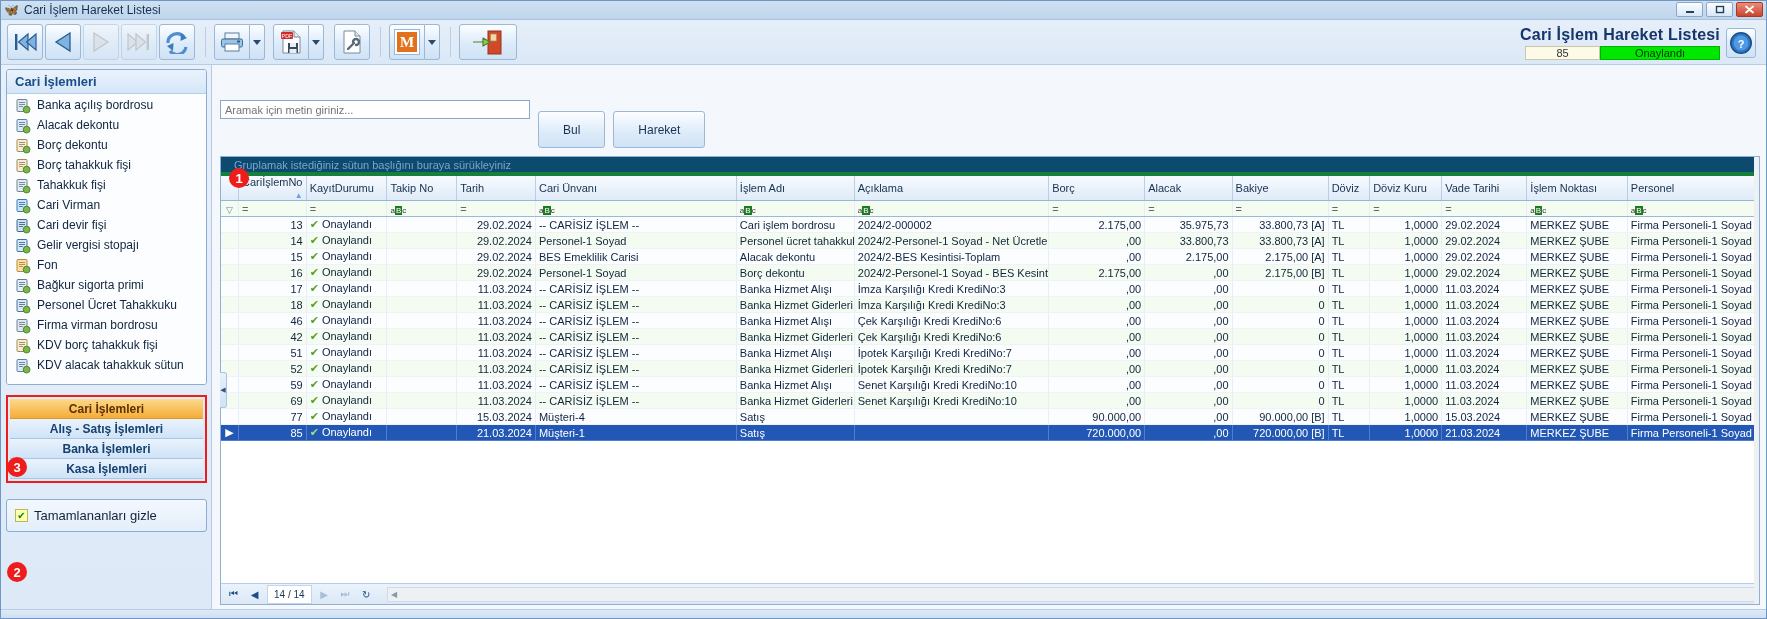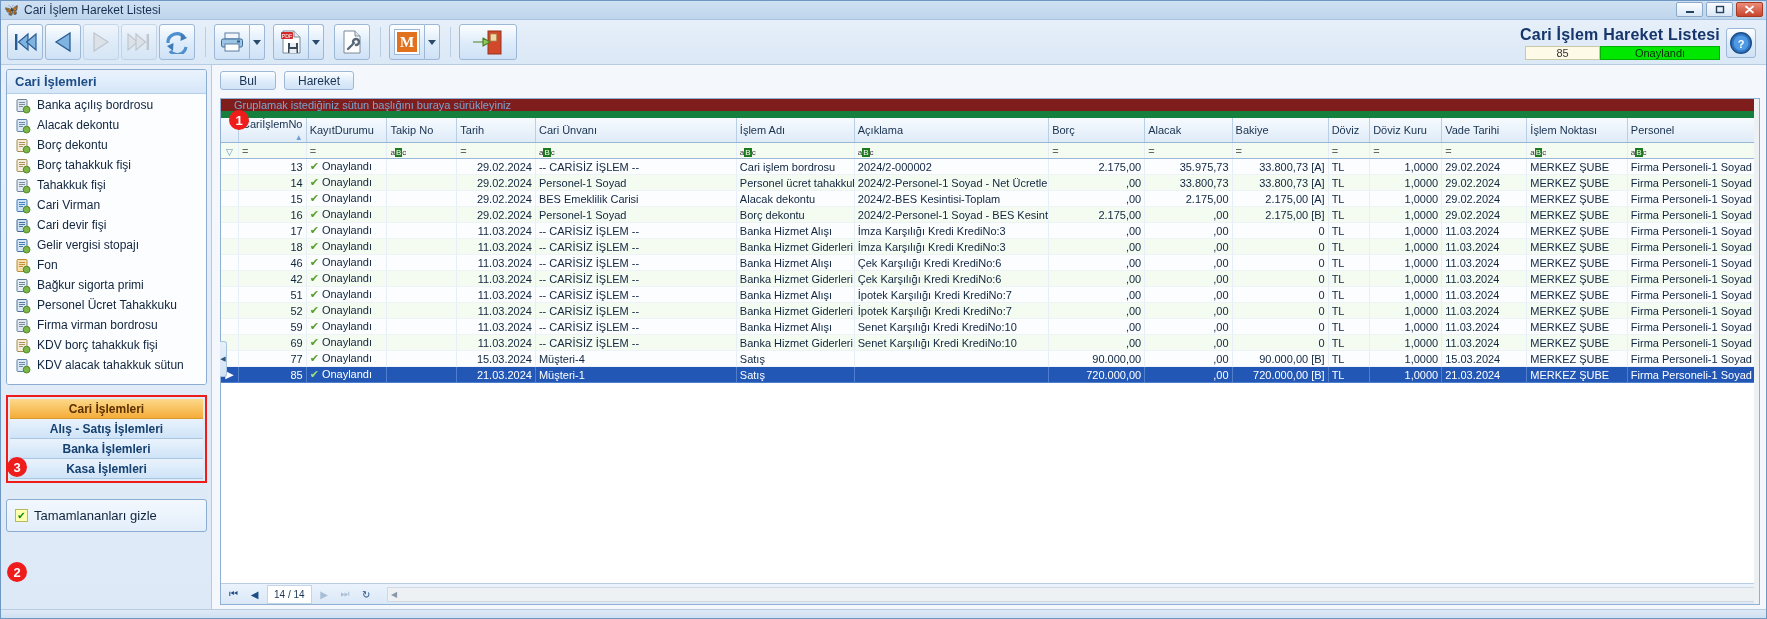--- a/index.html
+++ b/index.html
@@ -182,36 +182,36 @@
     padding:6px 6px 4px 8px;
     position:relative;
   }
   .searchbar { display:flex; align-items:center; gap:8px; margin-bottom:8px; }
   .search-input {
     width:310px; height:19px; border:1px solid #8aa9c9; background:#fff;
     font-size:11px; color:#a0a0a0; padding:0 4px; line-height:17px;
     font-family:"Liberation Sans", sans-serif;
   }
   .sbtn {
-    height:19px; min-width:56px; padding:0 13px;
+    height:37px; min-width:56px; padding:0 24px;
     border:1px solid #9cb8d6; border-radius:3px;
     background:linear-gradient(#fcfeff,#deecfa 55%,#d0e3f6);
     font-size:12px; color:#173352;
-    display:flex; align-items:center; justify-content:center;
+    display:flex; align-items:center; justify-content:center;margin-top:40px;
   }
 
   .gridwrap {
     flex:1; min-height:0;
     border:1px solid #8fb0d2;
     background:#fff;
     display:flex; flex-direction:column;
     position:relative;
   }
   .groupbar {
-    height:19px; background:#7f1d1d; border-bottom:7px solid #15803d;
+    height:19px; background:#0c4a6e; border-bottom:4px solid #15803d;
     display:flex; align-items:center; padding-left:13px;
     font-size:11px; color:#7ba4cf;
   }
   .gridscroll { flex:1; min-height:0; overflow:hidden; background:#fff; }
 
   table.grid { border-collapse:collapse; width:100%; table-layout:fixed; }
   table.grid th {
     height:17px;
     background:linear-gradient(#f6fafe,#dfebf8);
     border-right:1px solid #b9cfe6;
@@ -586,20 +586,21 @@
         <div class="chk-label">Tamamlananları gizle</div>
       </div>
 
       <div class="marker" style="left:6px; top:392px;">3</div>
       <div class="marker" style="left:6px; top:497px;">2</div>
     </div>
 
     <div class="main">
 
       <div class="searchbar">
+        <input class="search-input" type="text" placeholder="Aramak için metin giriniz..." style="">
         <div class="sbtn">Bul</div>
         <div class="sbtn">Hareket</div>
       </div>
 
       <div class="gridwrap">
         <div class="groupbar">Gruplamak istediğiniz sütun başlığını buraya sürükleyiniz</div>
         <div class="marker" style="left:8px; top:11px;">1</div>
         <div class="collapse-handle">◀</div>
 
         <div class="gridscroll">

